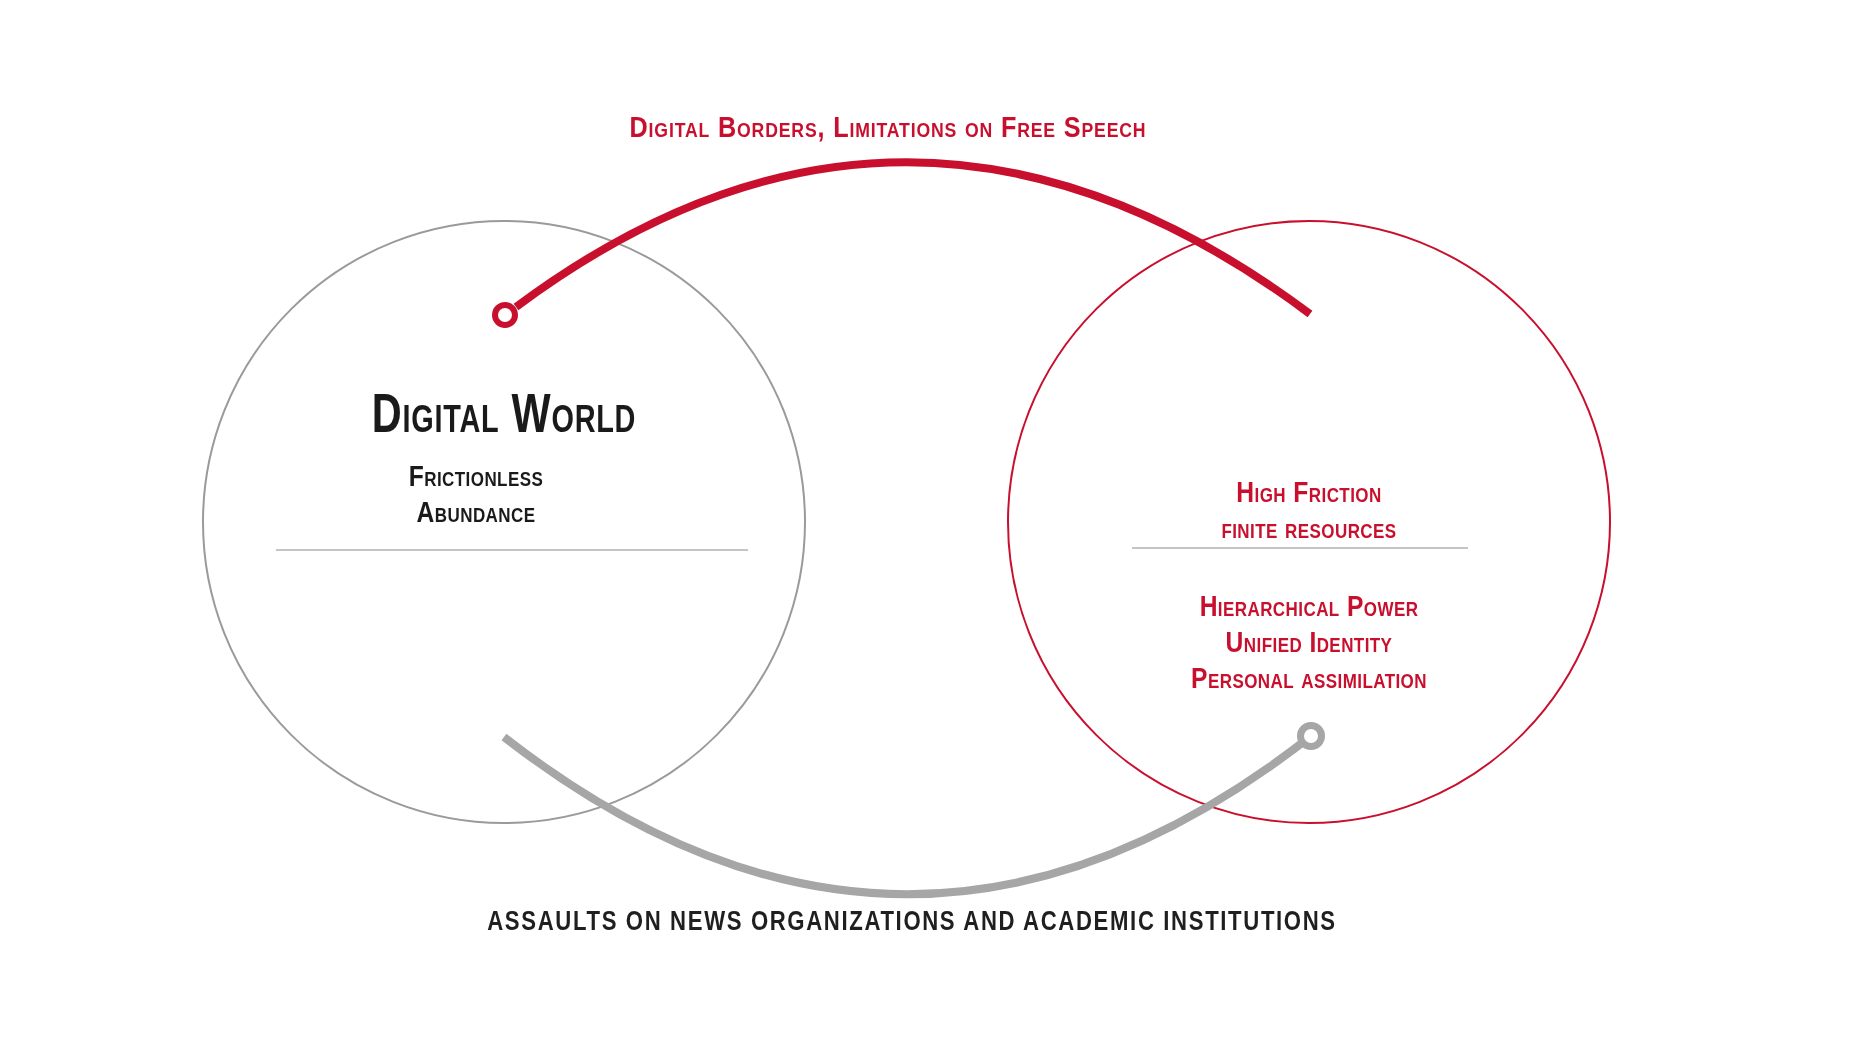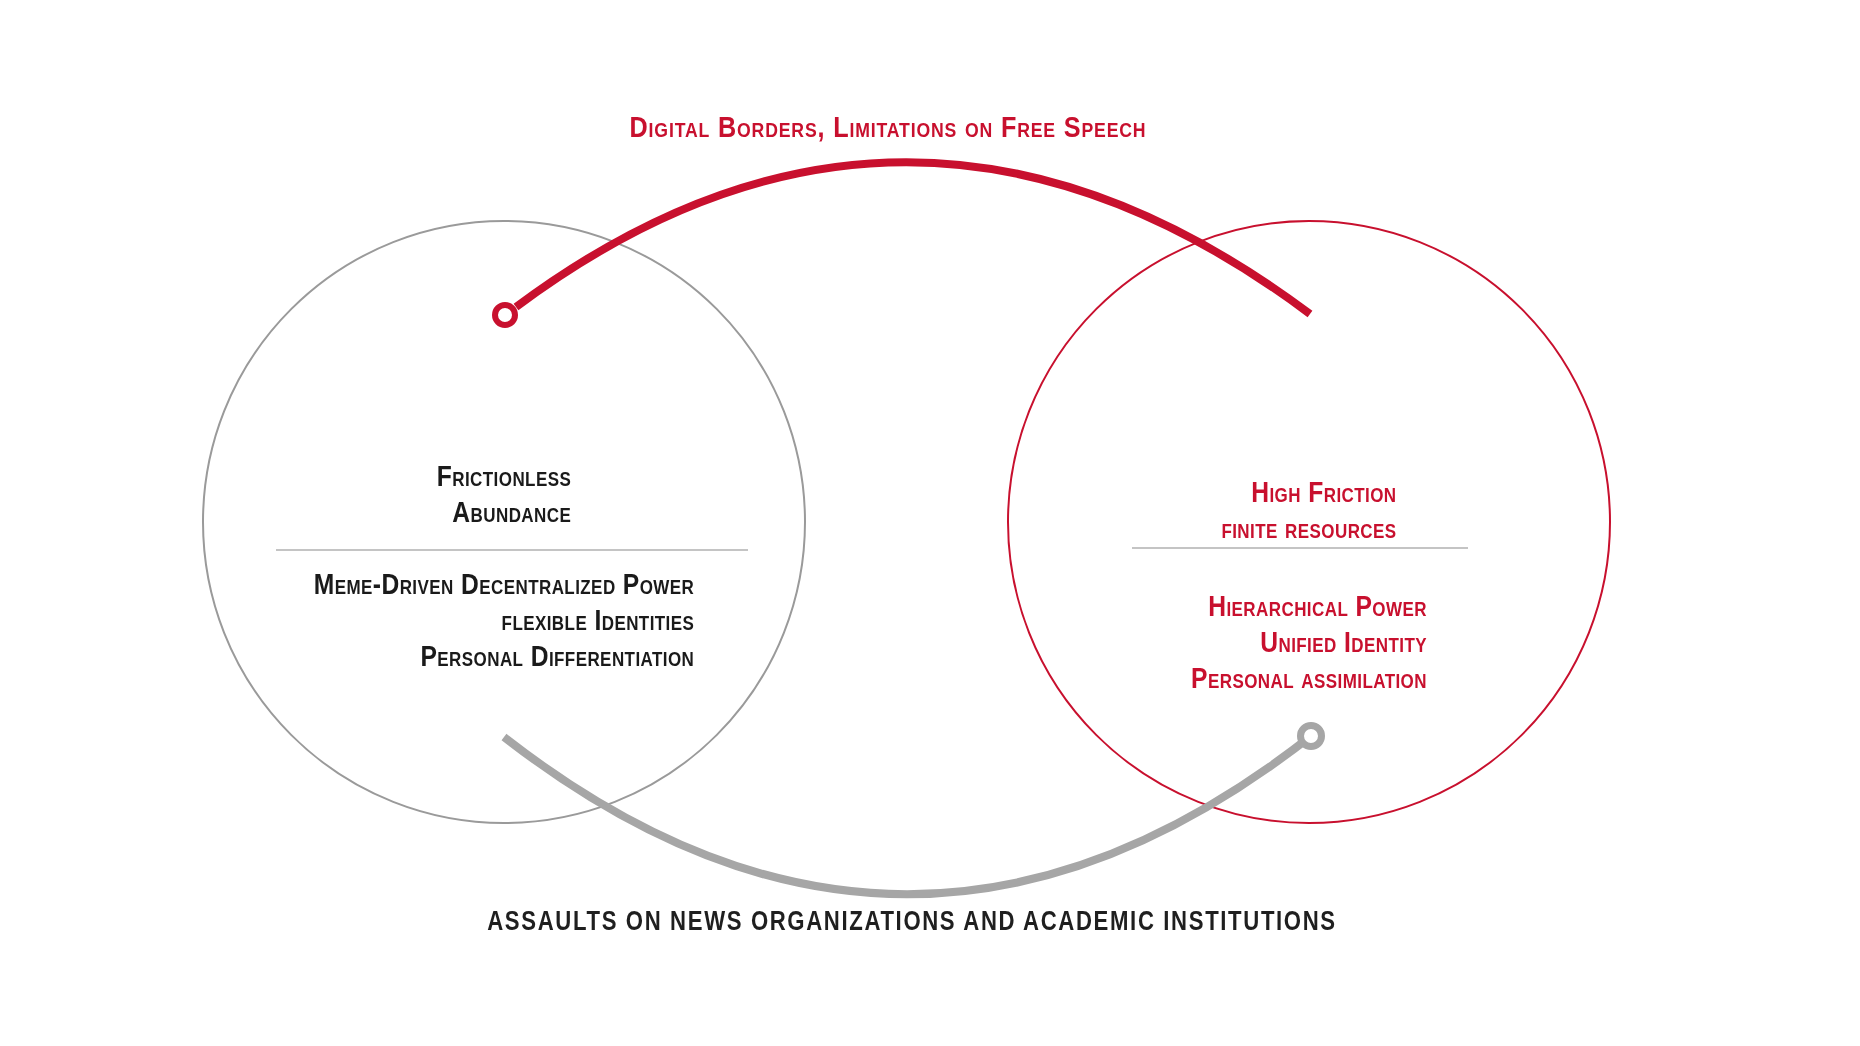--- a/index.html
+++ b/index.html
@@ -9,21 +9,21 @@
     height: 1046px;
     background: #ffffff;
     overflow: hidden;
     font-family: "Liberation Sans", sans-serif;
   }
   .stage svg { position: absolute; left: 0; top: 0; }
 
   .tb {
     position: absolute;
     transform: translateX(-50%);
-    text-align: right;
+    text-align: center;
   }
   .cond {
     display: inline-block;
     transform-origin: 50% 50%;
     white-space: nowrap;
     font-weight: 700;
   }
   .sc { font-variant: small-caps; }
 
   .title {
@@ -77,35 +77,31 @@
 
     <line x1="276" y1="550" x2="748" y2="550" stroke="#C4C4C4" stroke-width="2"></line>
 
     <line x1="1132" y1="548" x2="1468" y2="548" stroke="#C4C4C4" stroke-width="2"></line>
   </svg>
 
   <div class="tb" style="left:888px; top:112px">
     <div class="cond sc toplabel red">Digital Borders, Limitations on Free Speech</div>
   </div>
 
+  <div class="tb" style="left:504px; top:385px">
+    <div class="cond sc title dark">Digital World</div>
+  </div>
 
-  <div class="tb" style="left:504px; top:458px">
+  <div class="tb" style="left:476px; top:458px">
     <div class="cond sc lines dark">
       <div class="line">Frictionless</div>
       <div class="line">Abundance</div>
     </div>
   </div>
 
-  <div class="tb" style="left:504px; top:566px">
-    <div class="cond sc lines dark">
-      <div class="line">Meme-Driven Decentralized Power</div>
-      <div class="line">flexible Identities</div>
-      <div class="line">Personal Differentiation</div>
-    </div>
-  </div>
 
 
   <div class="tb" style="left:1309px; top:474px">
     <div class="cond sc lines red">
       <div class="line">High Friction</div>
       <div class="line">finite resources</div>
     </div>
   </div>
 
   <div class="tb" style="left:1309px; top:588px">

